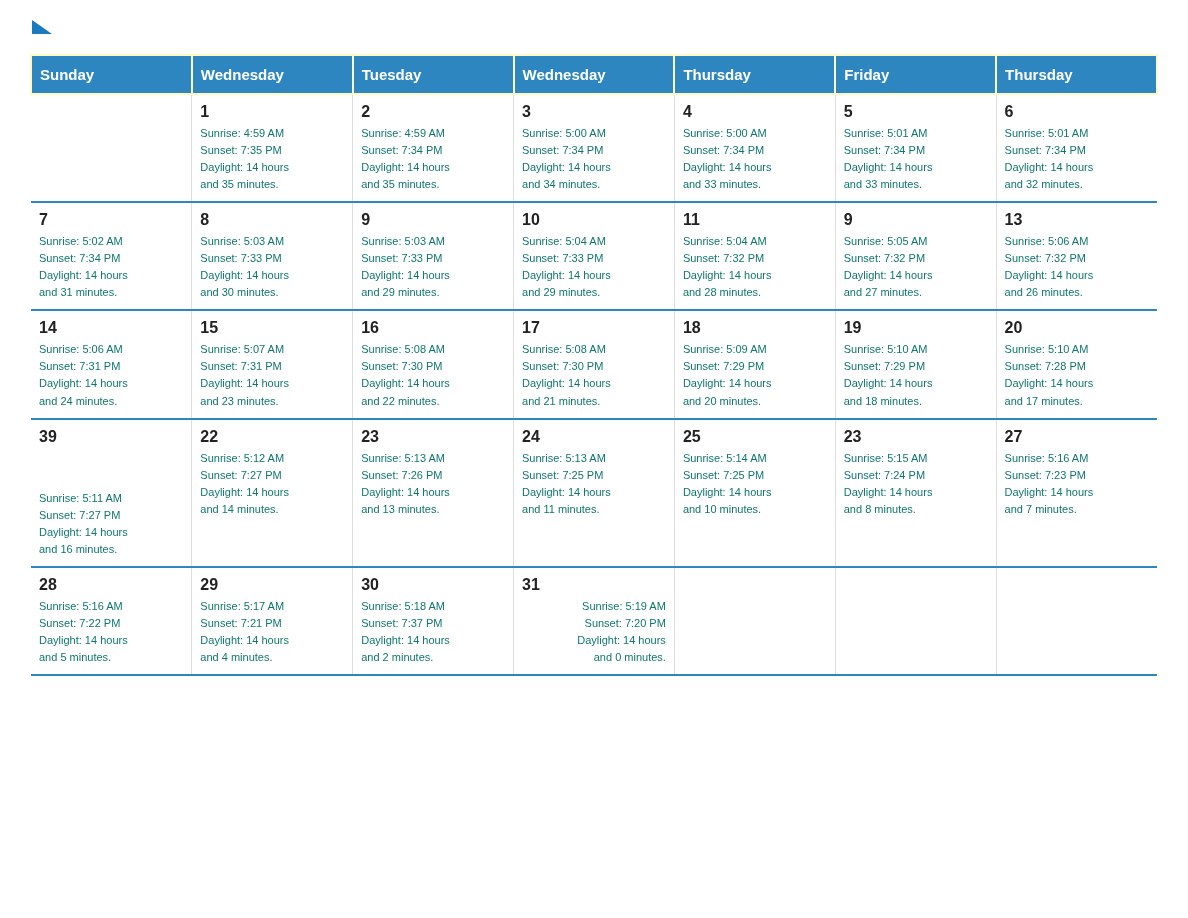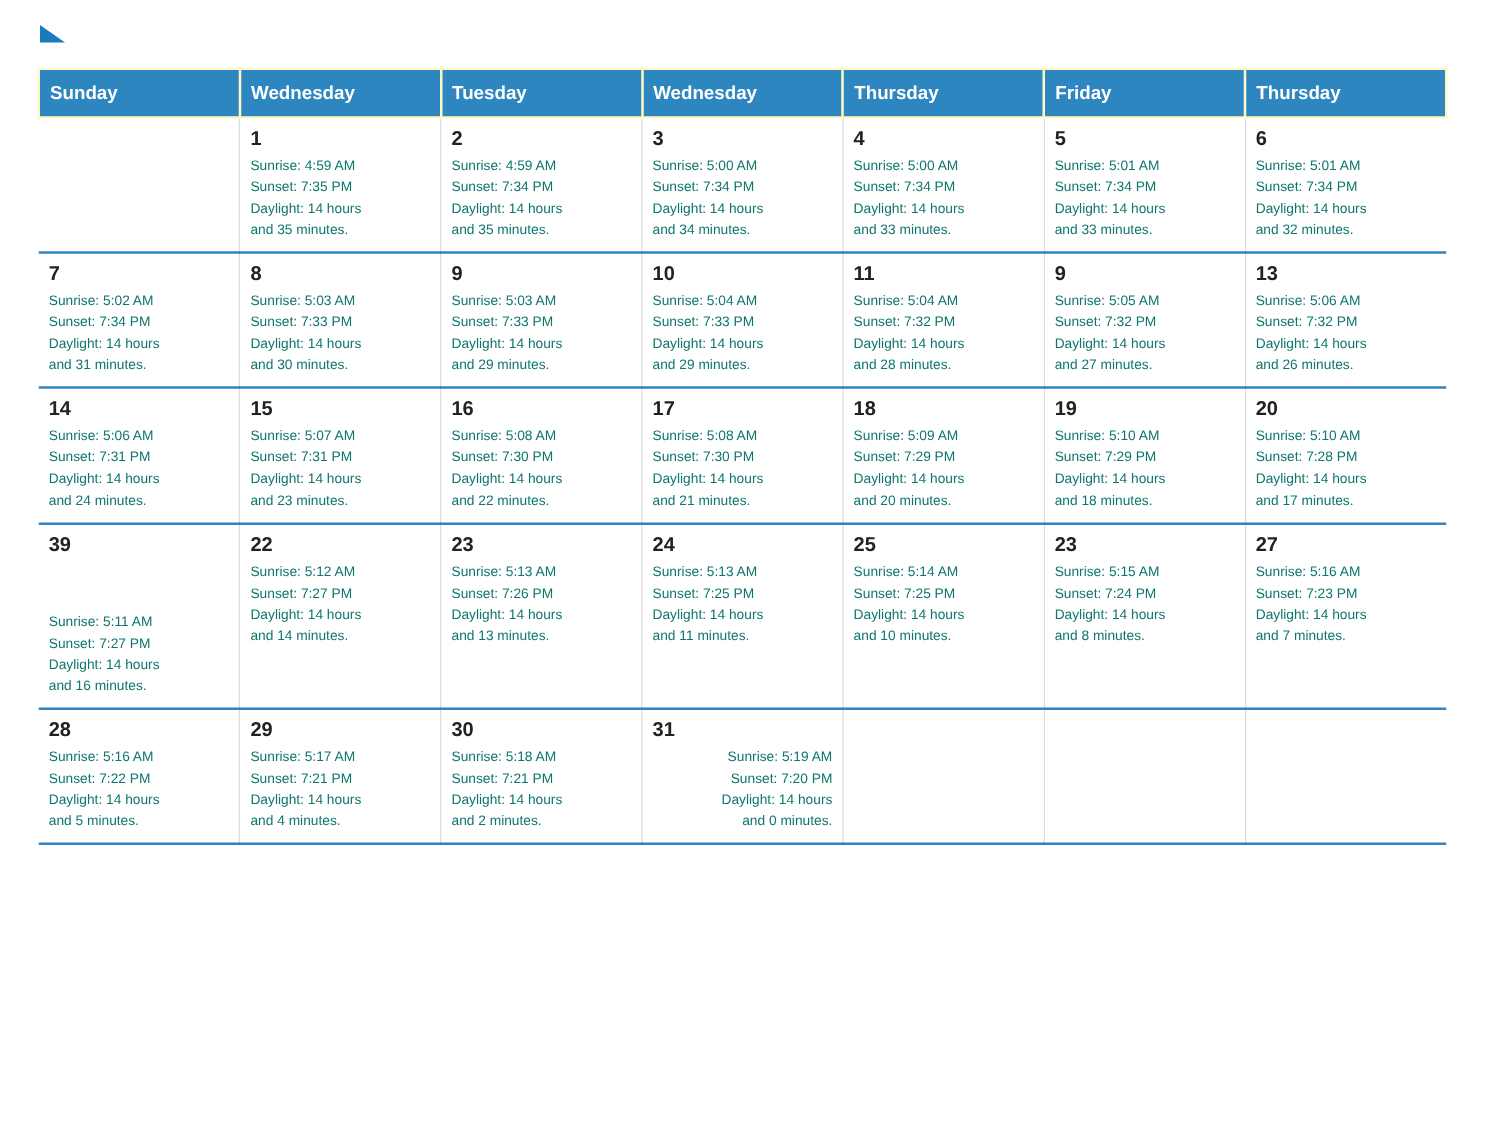--- a/index.html
+++ b/index.html
@@ -346,21 +346,21 @@
         <td>
           <span class="day-number">29</span>
           <div class="day-info" style="white-space: pre-line;">Sunrise: 5:17 AM
 Sunset: 7:21 PM
 Daylight: 14 hours
 and 4 minutes.</div>
         </td>
         <td>
           <span class="day-number">30</span>
           <div class="day-info" style="white-space: pre-line;">Sunrise: 5:18 AM
-Sunset: 7:21 PM
+Sunset: 7:37 PM
 Daylight: 14 hours
 and 2 minutes.</div>
         </td>
         <td>
           <span class="day-number">31</span>
           <div class="day-info" style="white-space: pre-line; text-align: right;">Sunrise: 5:19 AM
 Sunset: 7:20 PM
 Daylight: 14 hours
 and 0 minutes.</div>
         </td>

